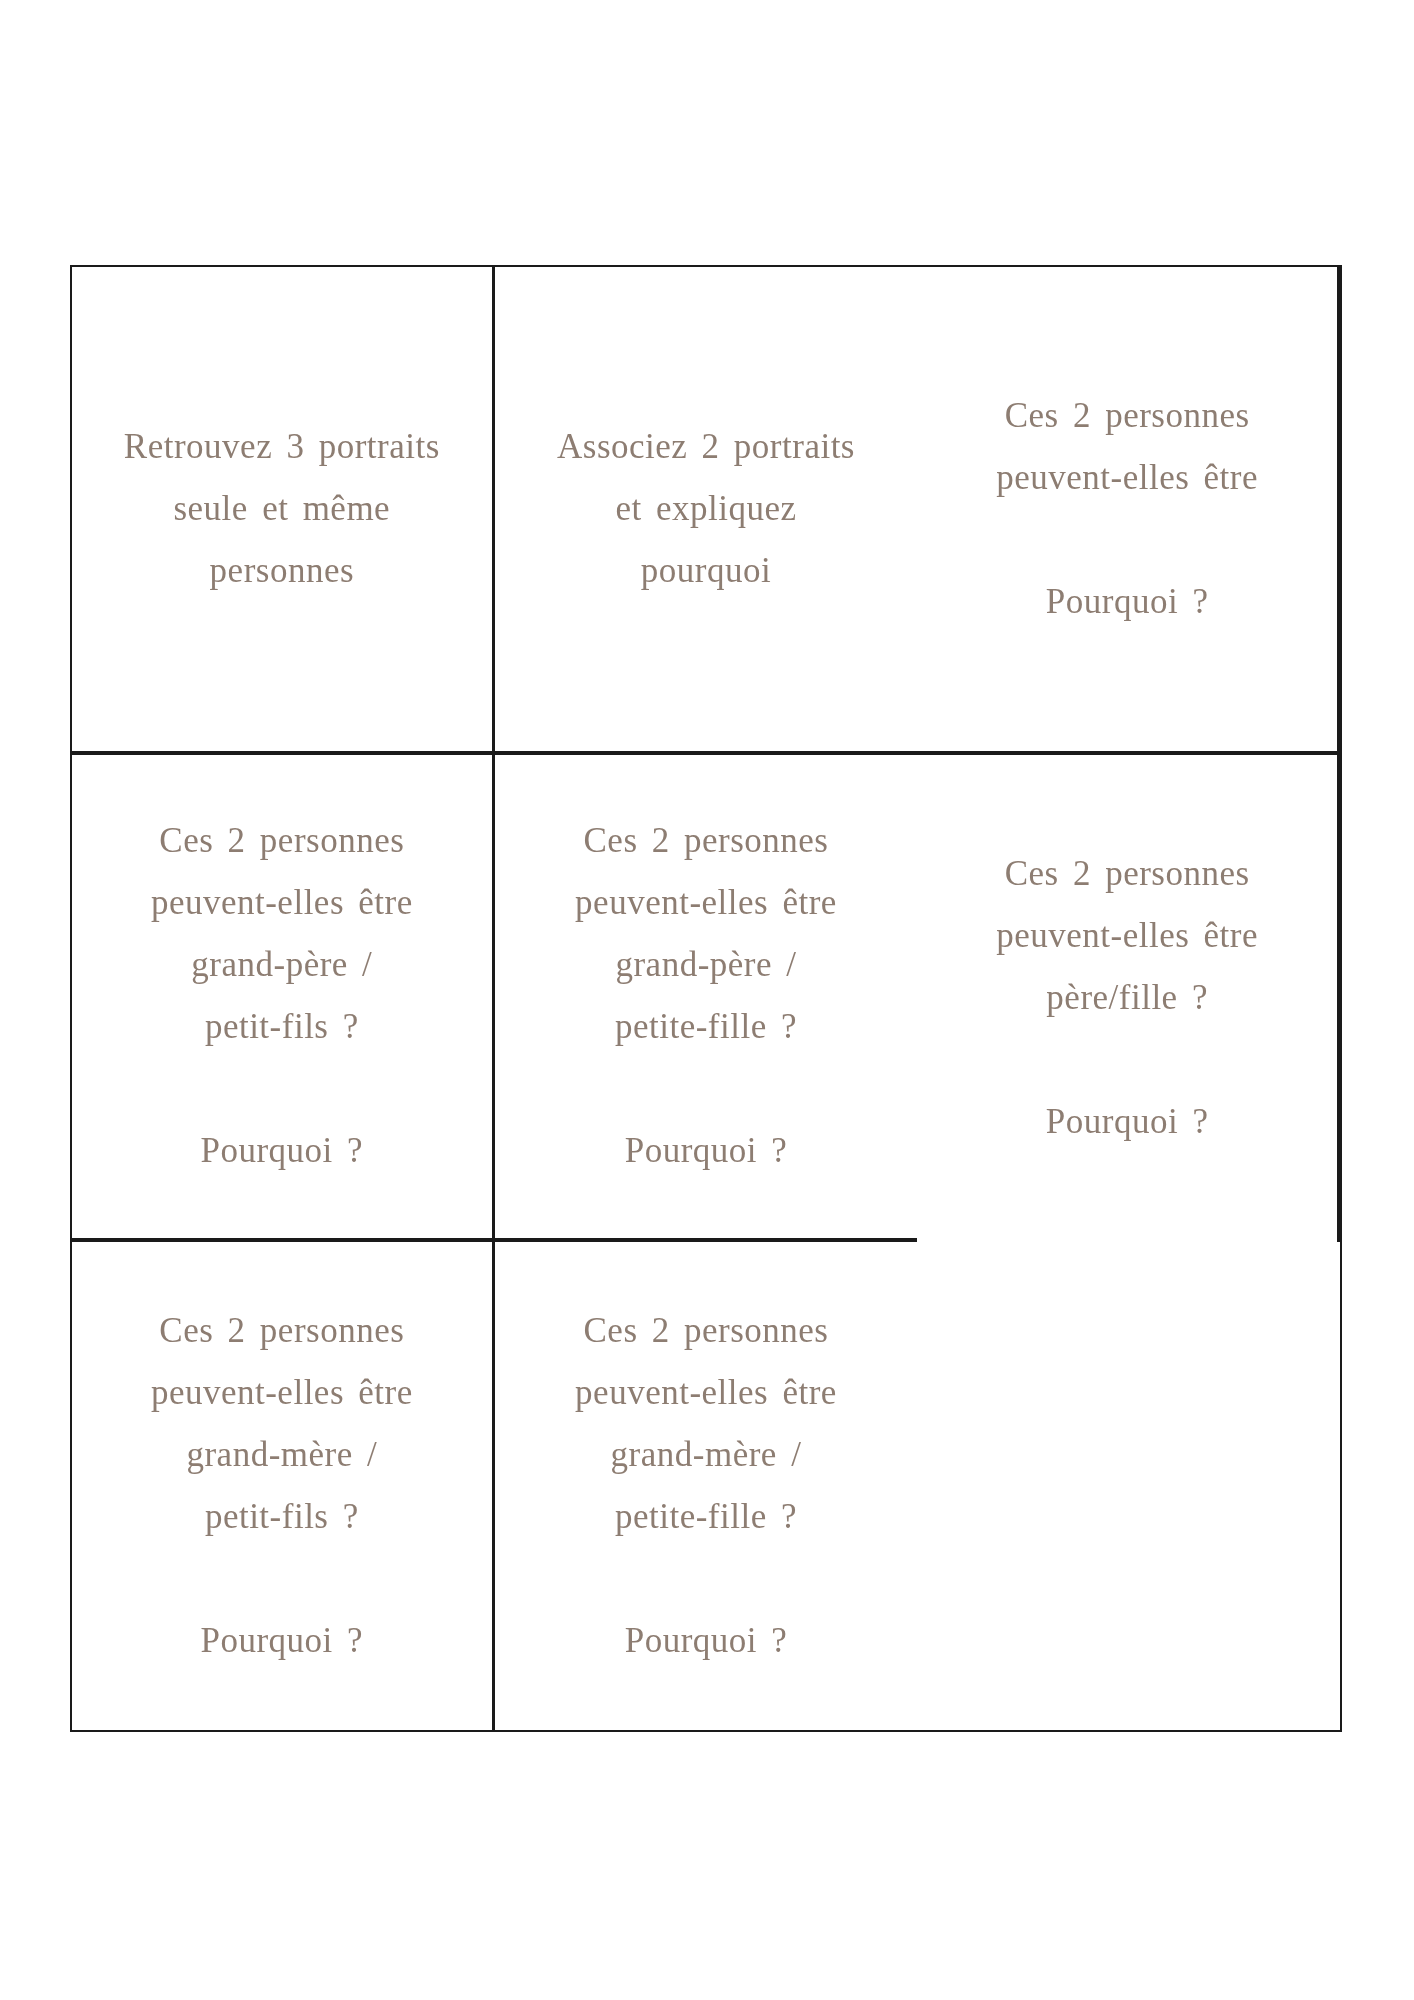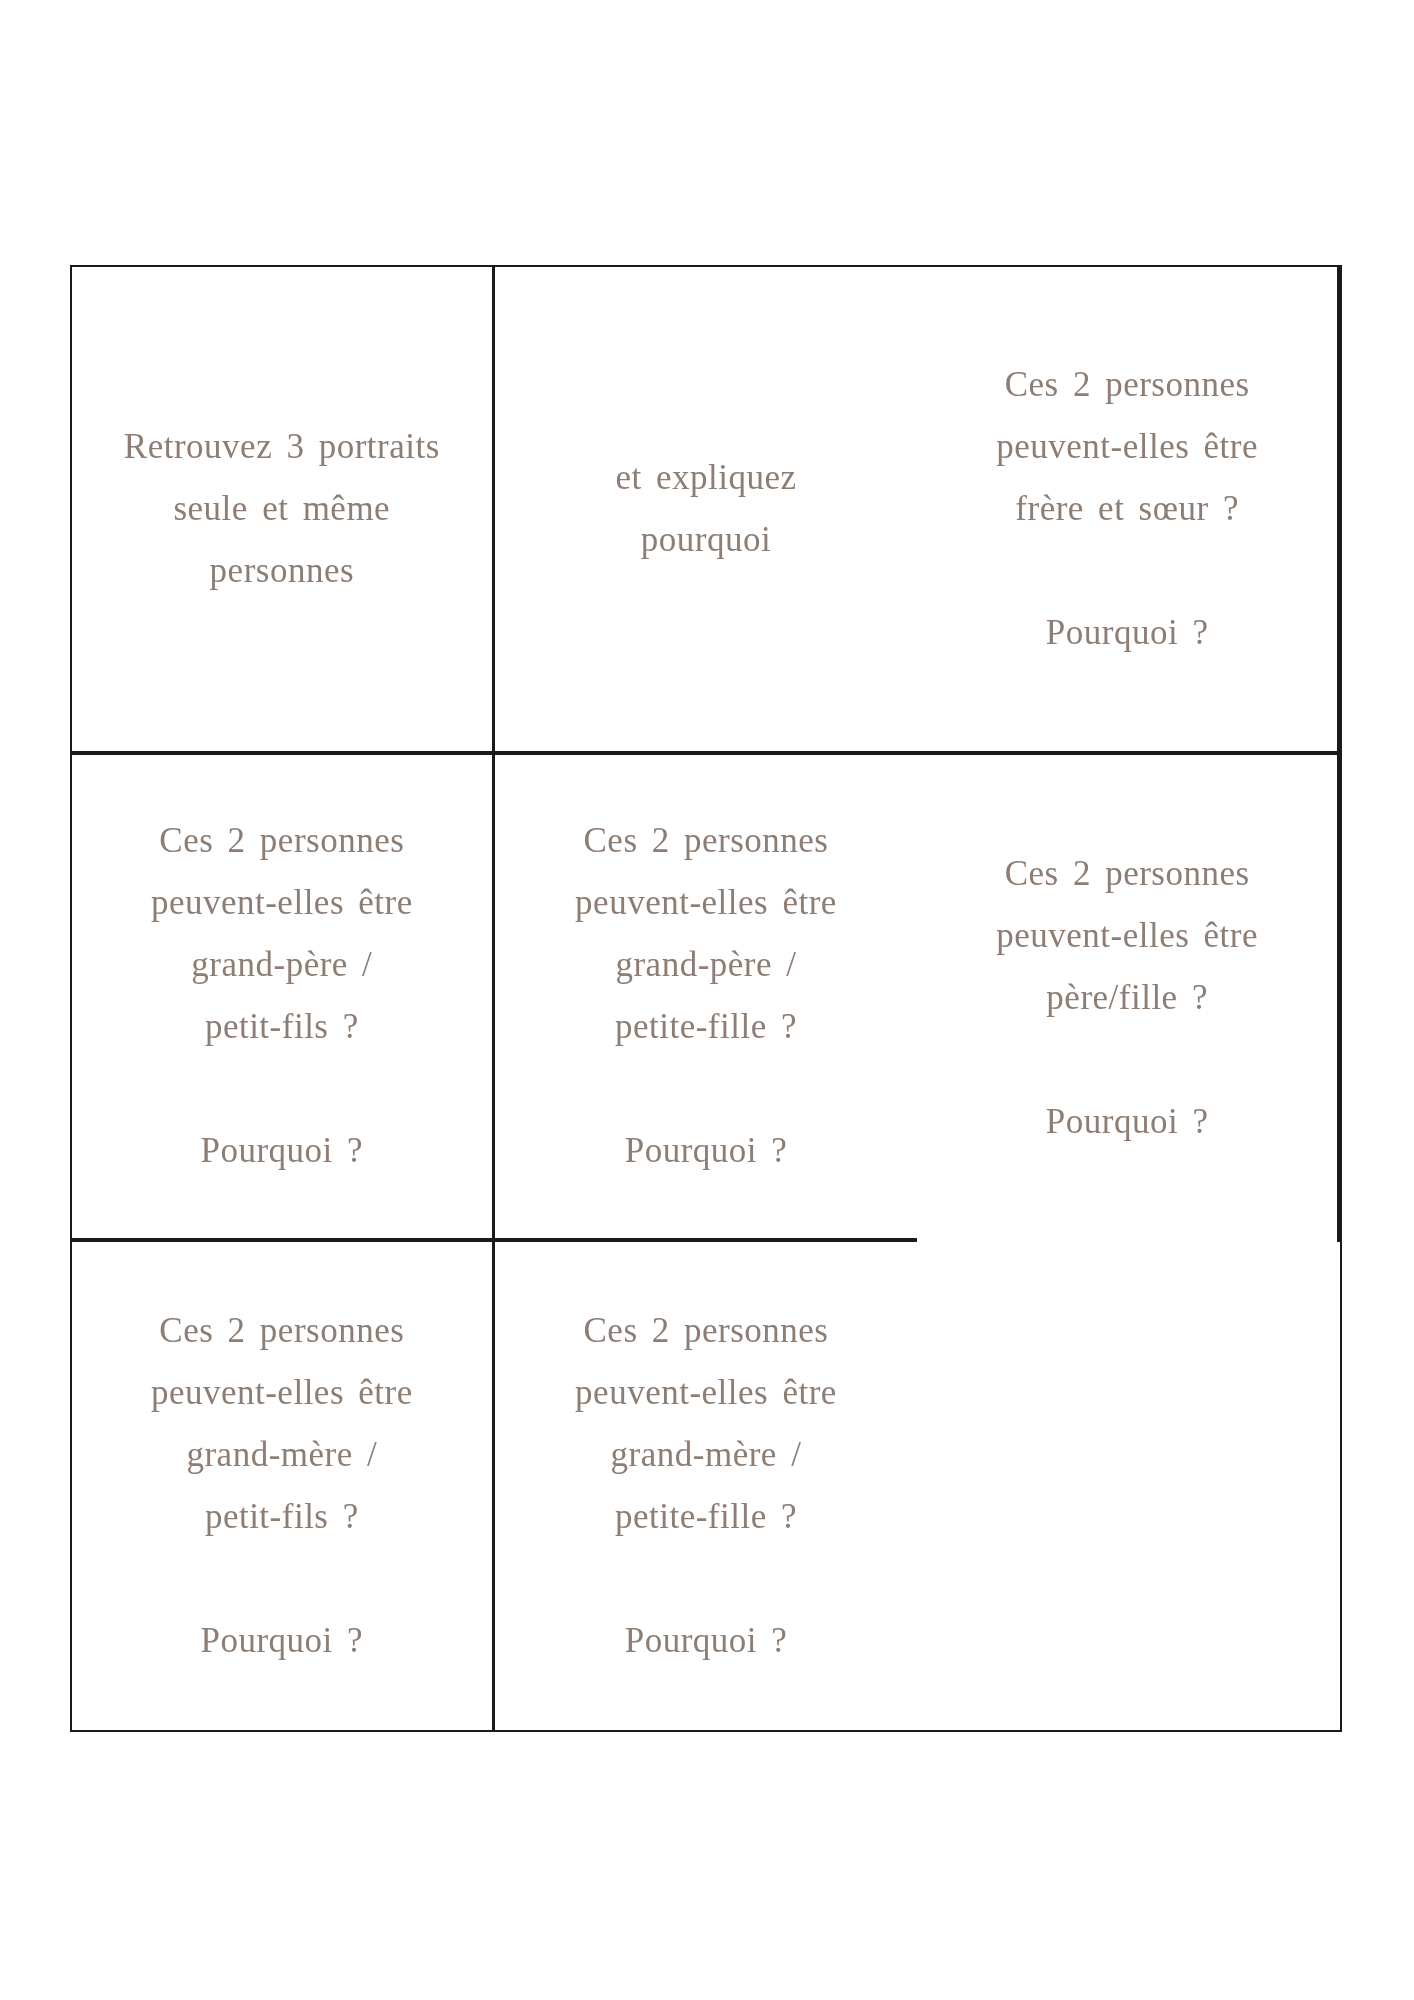--- a/index.html
+++ b/index.html
@@ -51,28 +51,28 @@
 <div class="card-grid">
 
   <div class="card">
     <div class="line">Retrouvez 3 portraits</div>
     <div class="line">seule et même</div>
     <div class="line">personnes</div>
   </div>
 
 
   <div class="card last-col">
+    <div class="line">Associez 2 portraits</div>
     <div class="line">et expliquez</div>
     <div class="line">pourquoi</div>
   </div>
 
   <div class="card">
     <div class="line">Ces 2 personnes</div>
     <div class="line">peuvent-elles être</div>
-    <div class="line">frère et sœur ?</div>
     <div class="line pourquoi">Pourquoi ?</div>
   </div>
 
   <div class="card">
     <div class="line">Ces 2 personnes</div>
     <div class="line">peuvent-elles être</div>
     <div class="line">grand-père /</div>
     <div class="line">petit-fils ?</div>
     <div class="line pourquoi">Pourquoi ?</div>
   </div>

